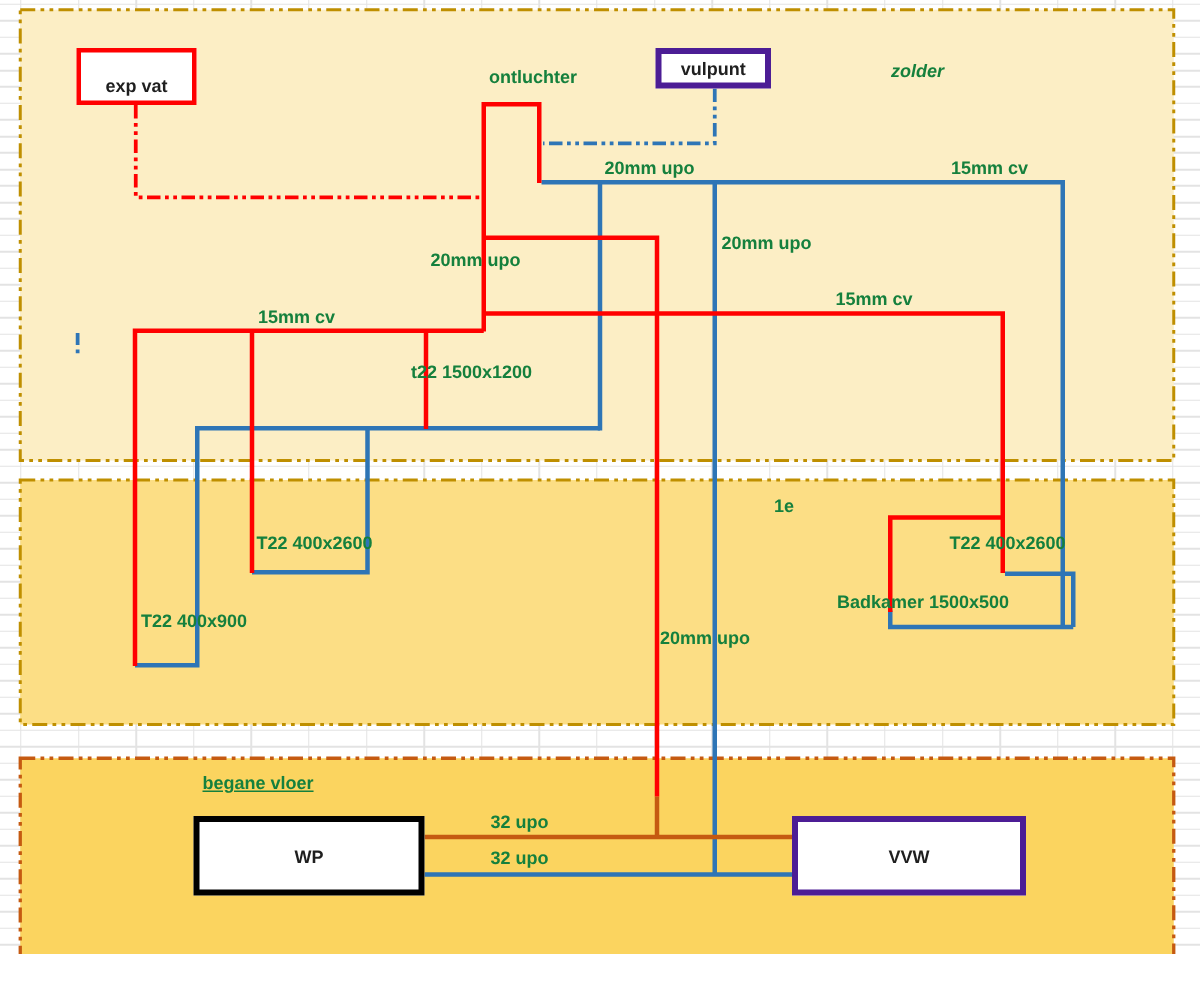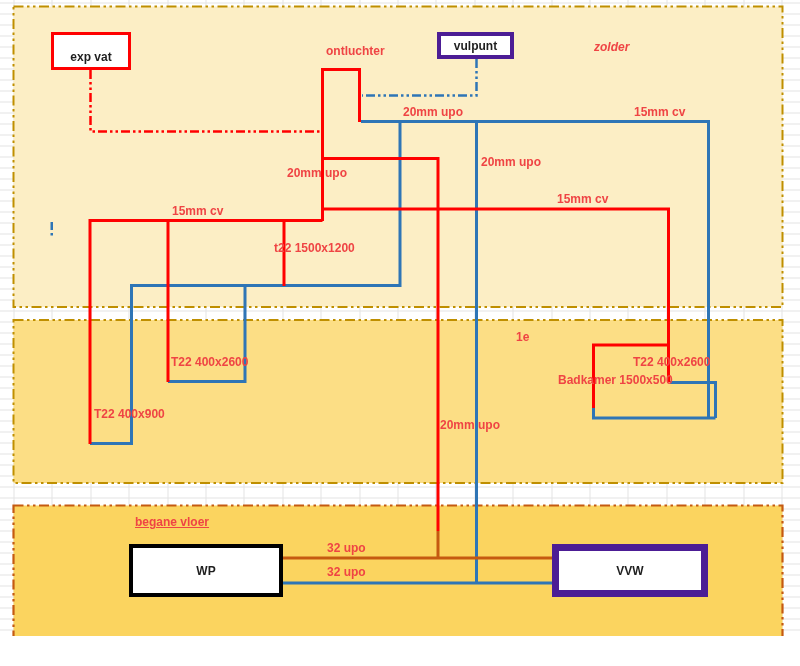--- a/index.html
+++ b/index.html
@@ -17,39 +17,39 @@
     background-image:
       repeating-linear-gradient(to right, #e3e3e3 0 1px, transparent 1px 38.4px),
       repeating-linear-gradient(to bottom, #e3e3e3 0 1px, transparent 1px 11px);
     background-position: 13.5px 0, 0 2.5px;
   }
   #pipes-svg{position:absolute; left:0; top:0;}
   .lbl{
     position:absolute;
     font-size:12px;
     font-weight:600;
-    color:#ef4444;
+    color:#15803d;
     white-space:nowrap;
     line-height:13px;
   }
   .box{
     position:absolute;
     box-sizing:border-box;
     background:#ffffff;
     display:flex;
     align-items:center;
     justify-content:center;
     font-size:12px;
     font-weight:600;
     color:#1f1f1f;
   }
   #exp-vat-box{left:51px; top:32px; width:80px; height:38px; border:3px solid #FF0000; align-items:flex-end; padding-bottom:3px;}
   #vulpunt-box{left:437px; top:32px; width:77px; height:27px; border:4px solid #4c1d95;}
   #wp-box{left:129px; top:544px; width:154px; height:53px; border:4px solid #000000;}
-  #vvw-box{left:552px; top:544px; width:156px; height:53px; border:7px solid #4c1d95;text-align:center;}
+  #vvw-box{left:528px; top:544px; width:156px; height:53px; border:4px solid #4c1d95;text-align:center;}
 </style>
 </head>
 <body>
 
 <div id="canvas">
 
   <div id="grid-bg"></div>
 
   <svg id="pipes-svg" width="800" height="666" viewBox="0 0 800 666">
 
@@ -113,18 +113,18 @@
   <div class="lbl" style="left:403px; top:106px;">20mm upo</div>
   <div class="lbl" style="left:634px; top:106px;">15mm cv</div>
   <div class="lbl" style="left:481px; top:156px;">20mm upo</div>
   <div class="lbl" style="left:287px; top:167px;">20mm upo</div>
   <div class="lbl" style="left:172px; top:205px;">15mm cv</div>
   <div class="lbl" style="left:557px; top:193px;">15mm cv</div>
   <div class="lbl" style="left:274px; top:242px;">t22 1500x1200</div>
   <div class="lbl" style="left:171px; top:356px;">T22 400x2600</div>
   <div class="lbl" style="left:94px;  top:408px;">T22 400x900</div>
   <div class="lbl" style="left:633px; top:356px;">T22 400x2600</div>
-  <div class="lbl" style="left:558px; top:374px;">Badkamer 1500x500</div>
+  <div class="lbl" style="left:558px; top:395px;">Badkamer 1500x500</div>
   <div class="lbl" style="left:440px; top:419px;">20mm upo</div>
   <div class="lbl" style="left:327px; top:542px;">32 upo</div>
   <div class="lbl" style="left:327px; top:566px;">32 upo</div>
 
 </div>
 
 </body></html>

